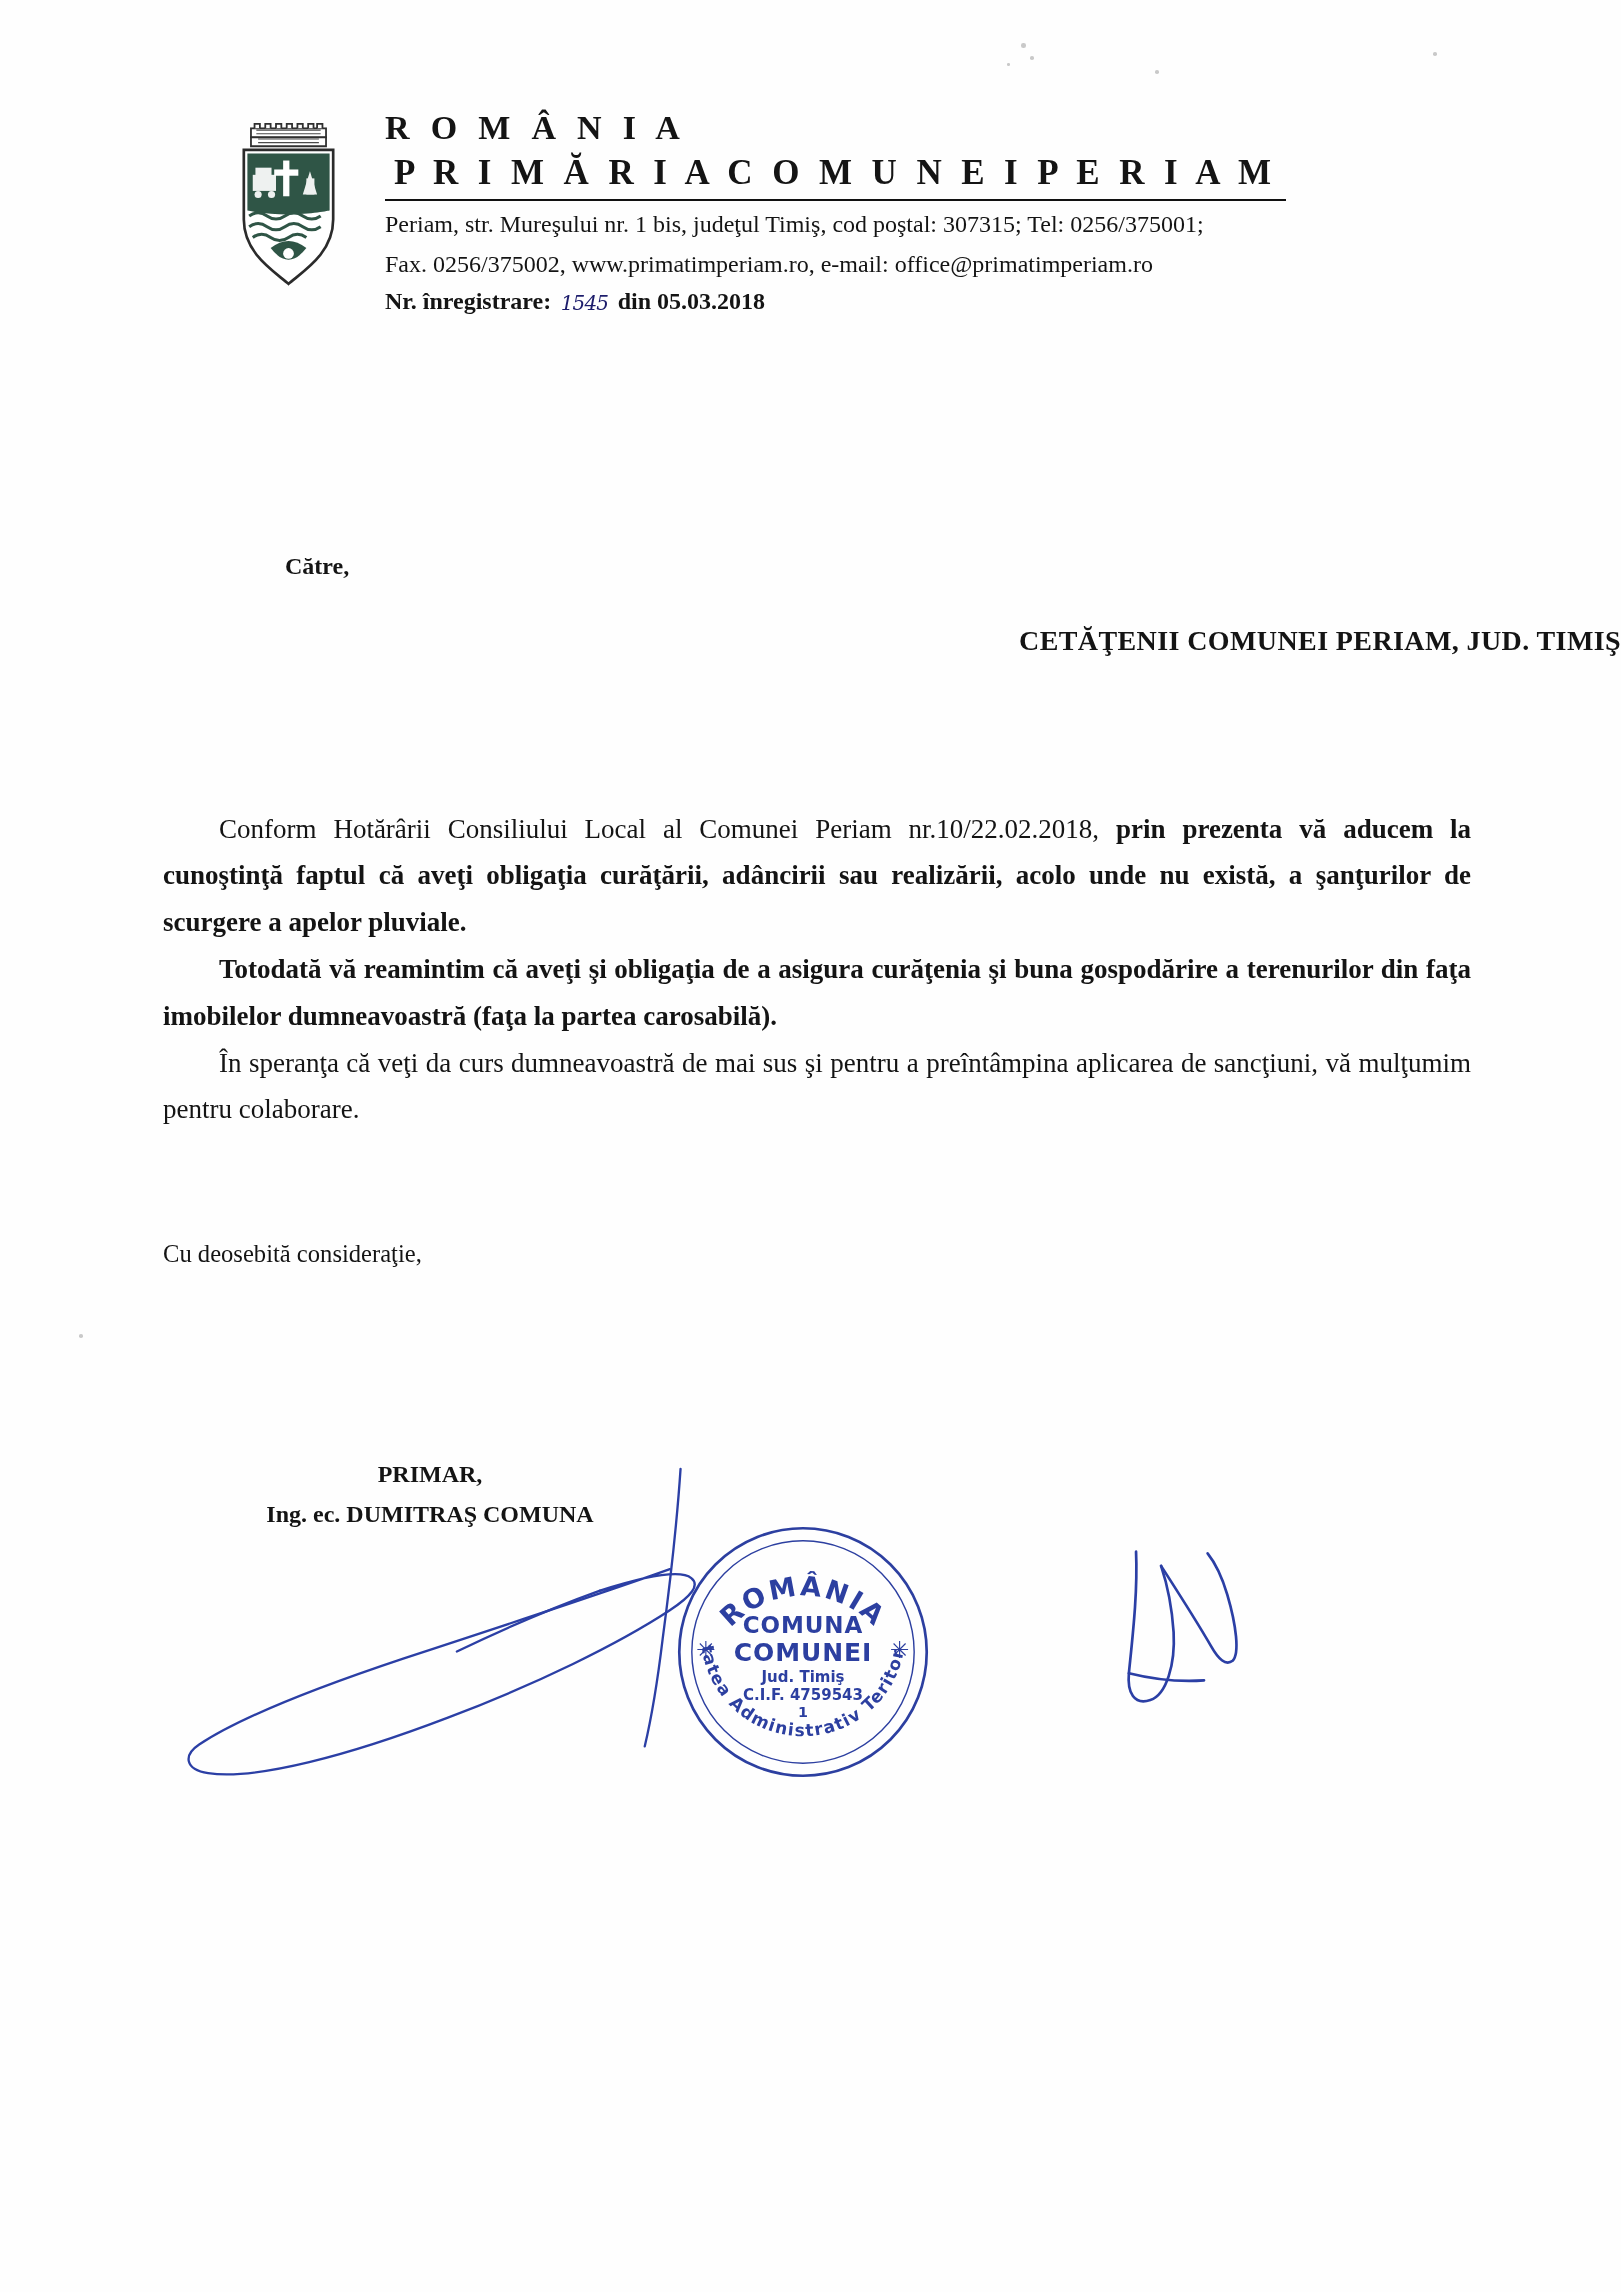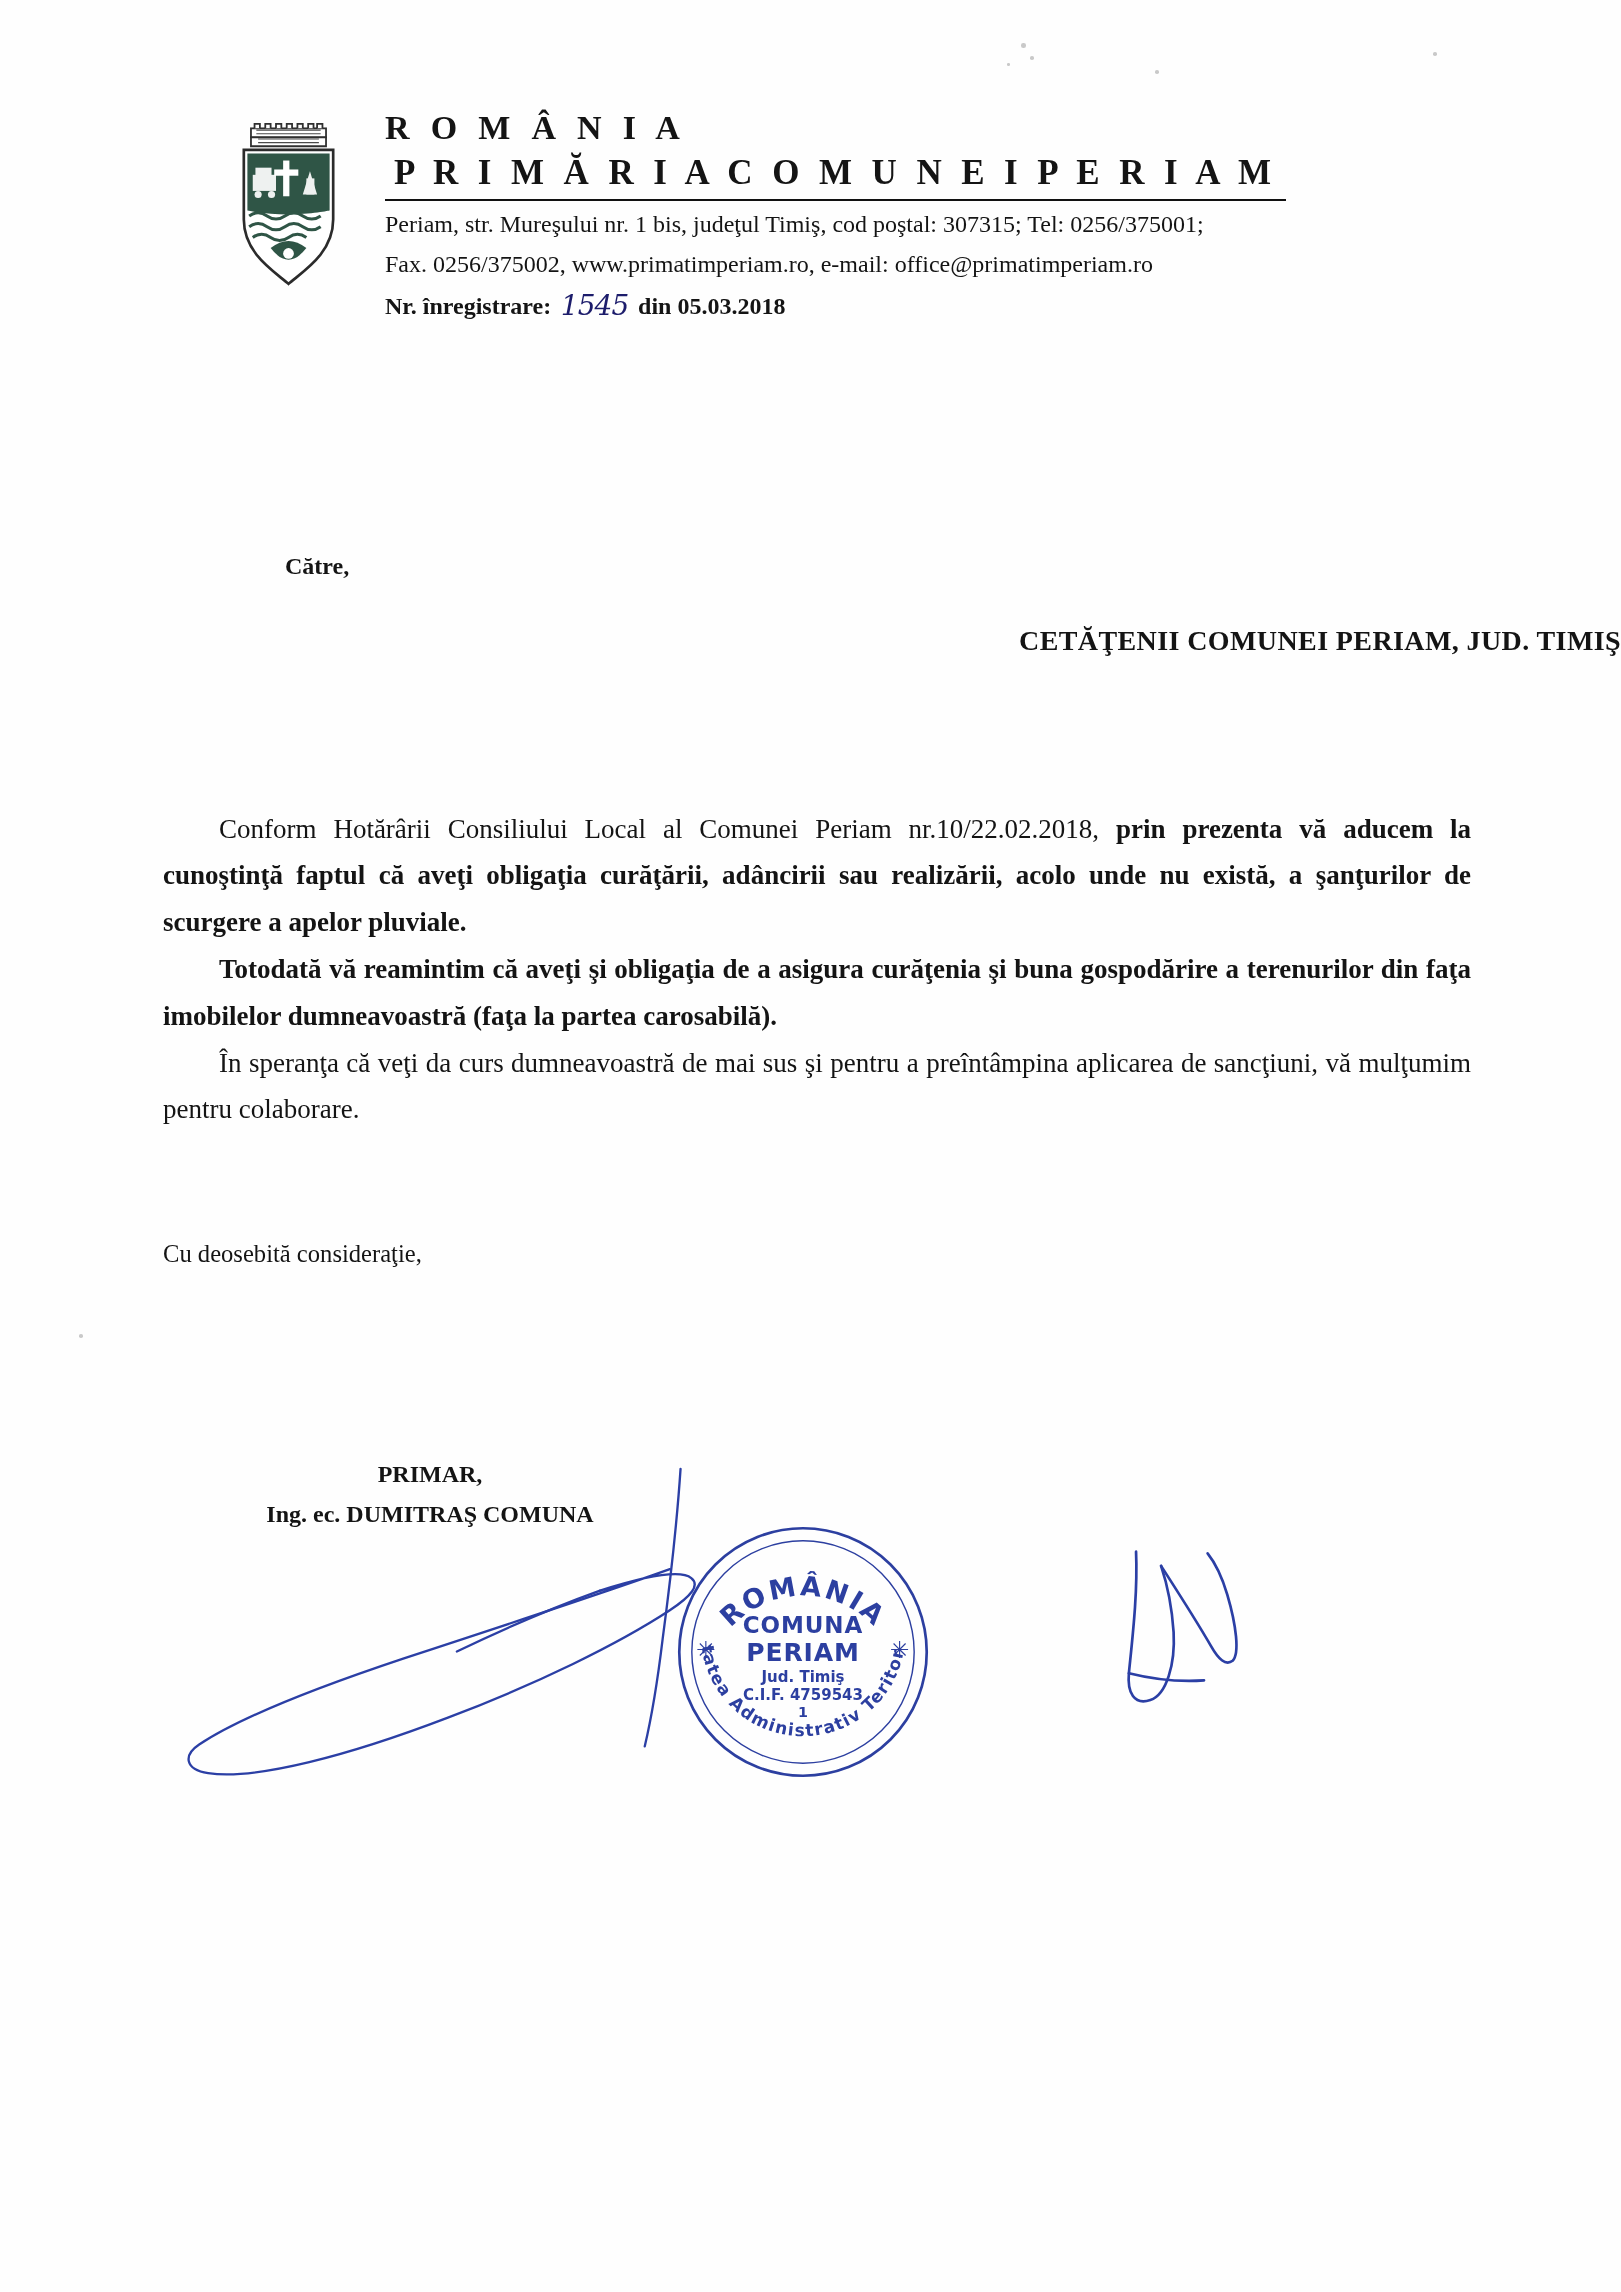--- a/index.html
+++ b/index.html
@@ -75,21 +75,21 @@
   }
   .nr-line {
     font-size: 24px;
     font-weight: bold;
     margin-top: 6.3px;
   }
   .handwritten-nr {
     font-family: "DejaVu Serif", serif;
     font-weight: normal;
     font-style: italic;
-    font-size: 28px;
+    font-size: 20px;
     color: #1c1c6b;
     letter-spacing: -0.9px;
     padding: 0 3.6px;
     position: relative;
     top: 1.8px;
   }
 
   
   .catre {
     position: absolute;
@@ -309,20 +309,20 @@
         <textPath href="#arcTop" startOffset="50%" text-anchor="middle">ROMÂNIA</textPath>
       </text>
       <text font-family="DejaVu Sans, sans-serif" font-size="19" font-weight="bold" fill="#2c3fa0" letter-spacing="1.5">
         <textPath href="#arcBottom" startOffset="50%" text-anchor="middle">Unitatea Administrativ Teritorială</textPath>
       </text>
 
       <text x="26" y="152" font-family="DejaVu Sans, sans-serif" font-size="26" fill="#2c3fa0">✳</text>
       <text x="242" y="152" font-family="DejaVu Sans, sans-serif" font-size="26" fill="#2c3fa0">✳</text>
     </svg>
     <div class="stamp-text" style="top:90px; font-size:23px; letter-spacing:0.9px;">COMUNA</div>
-    <div class="stamp-text" style="top:116px; font-size:25px; letter-spacing:0.9px;">PERIAM</div>
+    <div class="stamp-text" style="top:116px; font-size:25px; letter-spacing:0.9px;">COMUNEI</div>
     <div class="stamp-text" style="top:146px; font-size:15px;">Jud. Timiş</div>
     <div class="stamp-text" style="top:164px; font-size:15px;">C.I.F. 4759543</div>
     <div class="stamp-text" style="top:182px; font-size:14.3px;">1</div>
   </div>
 
 </div>
 
 
 </body></html>

